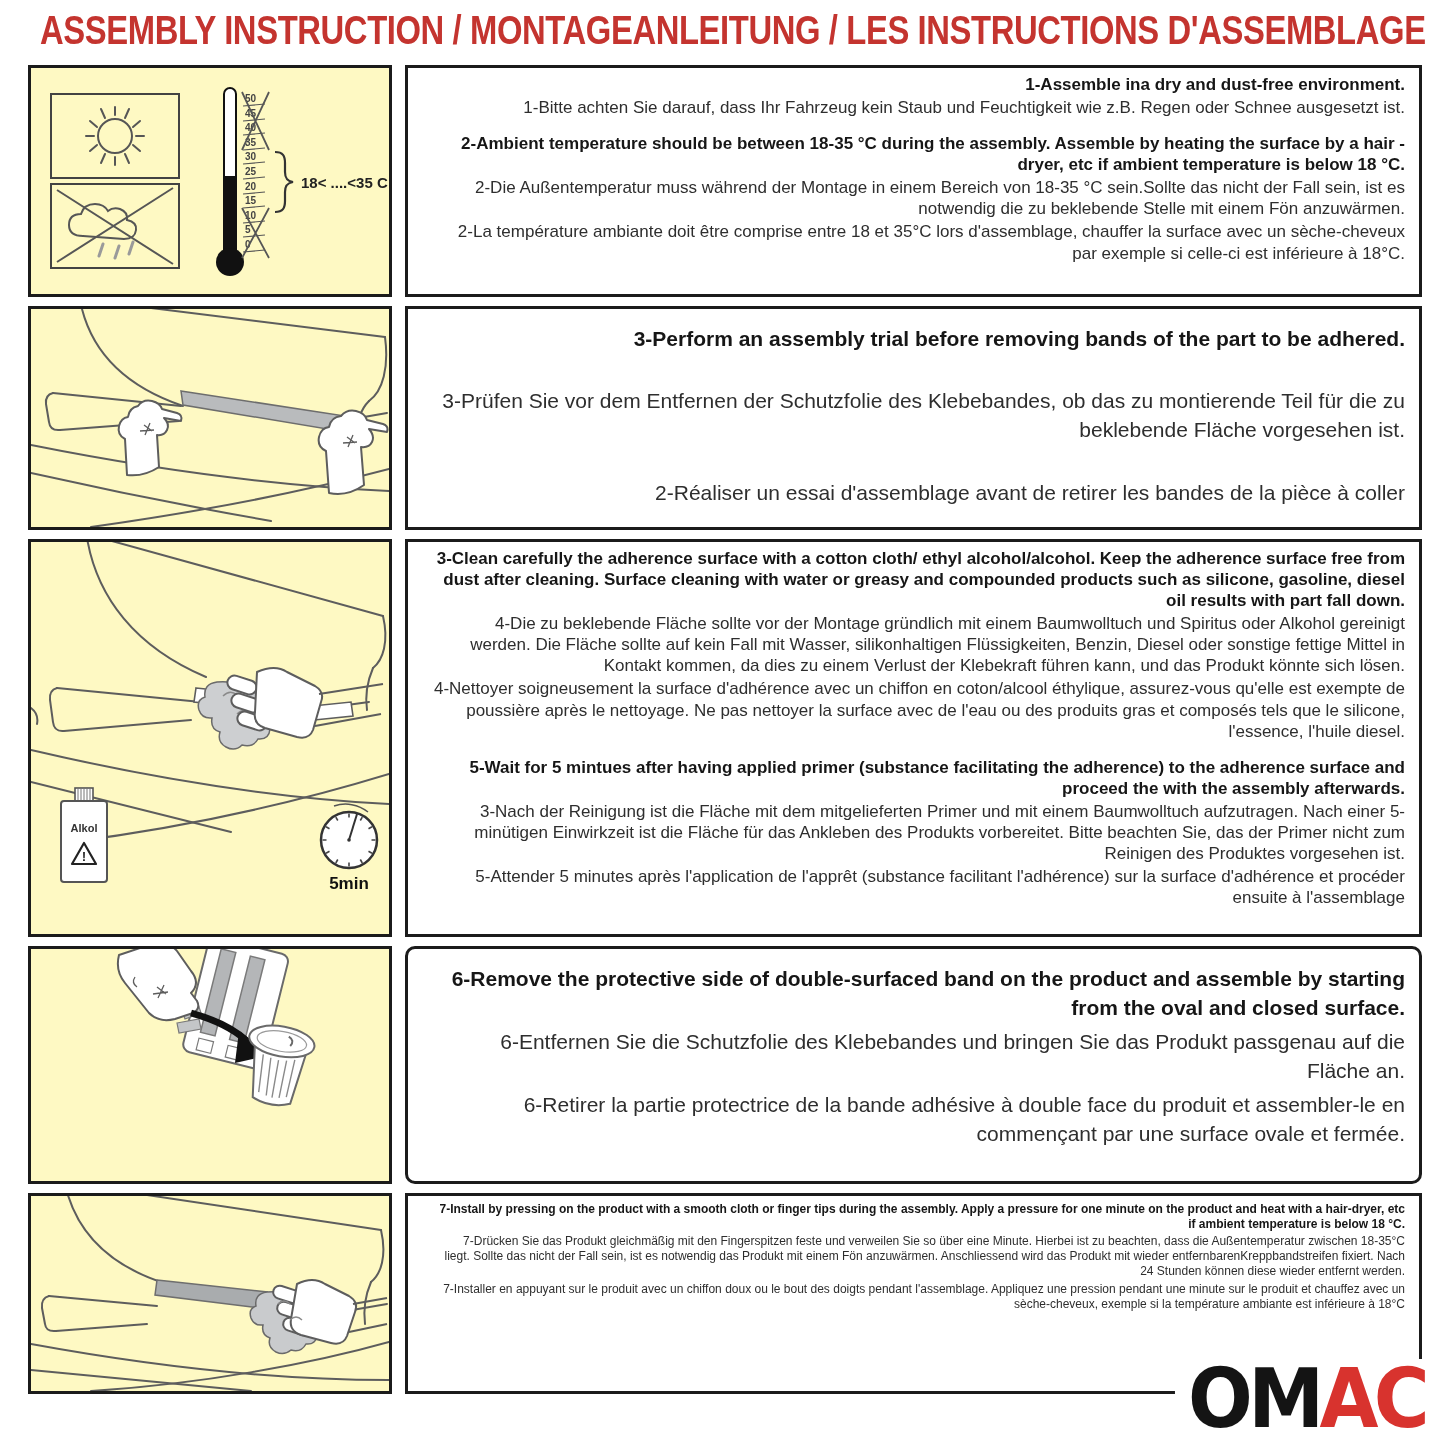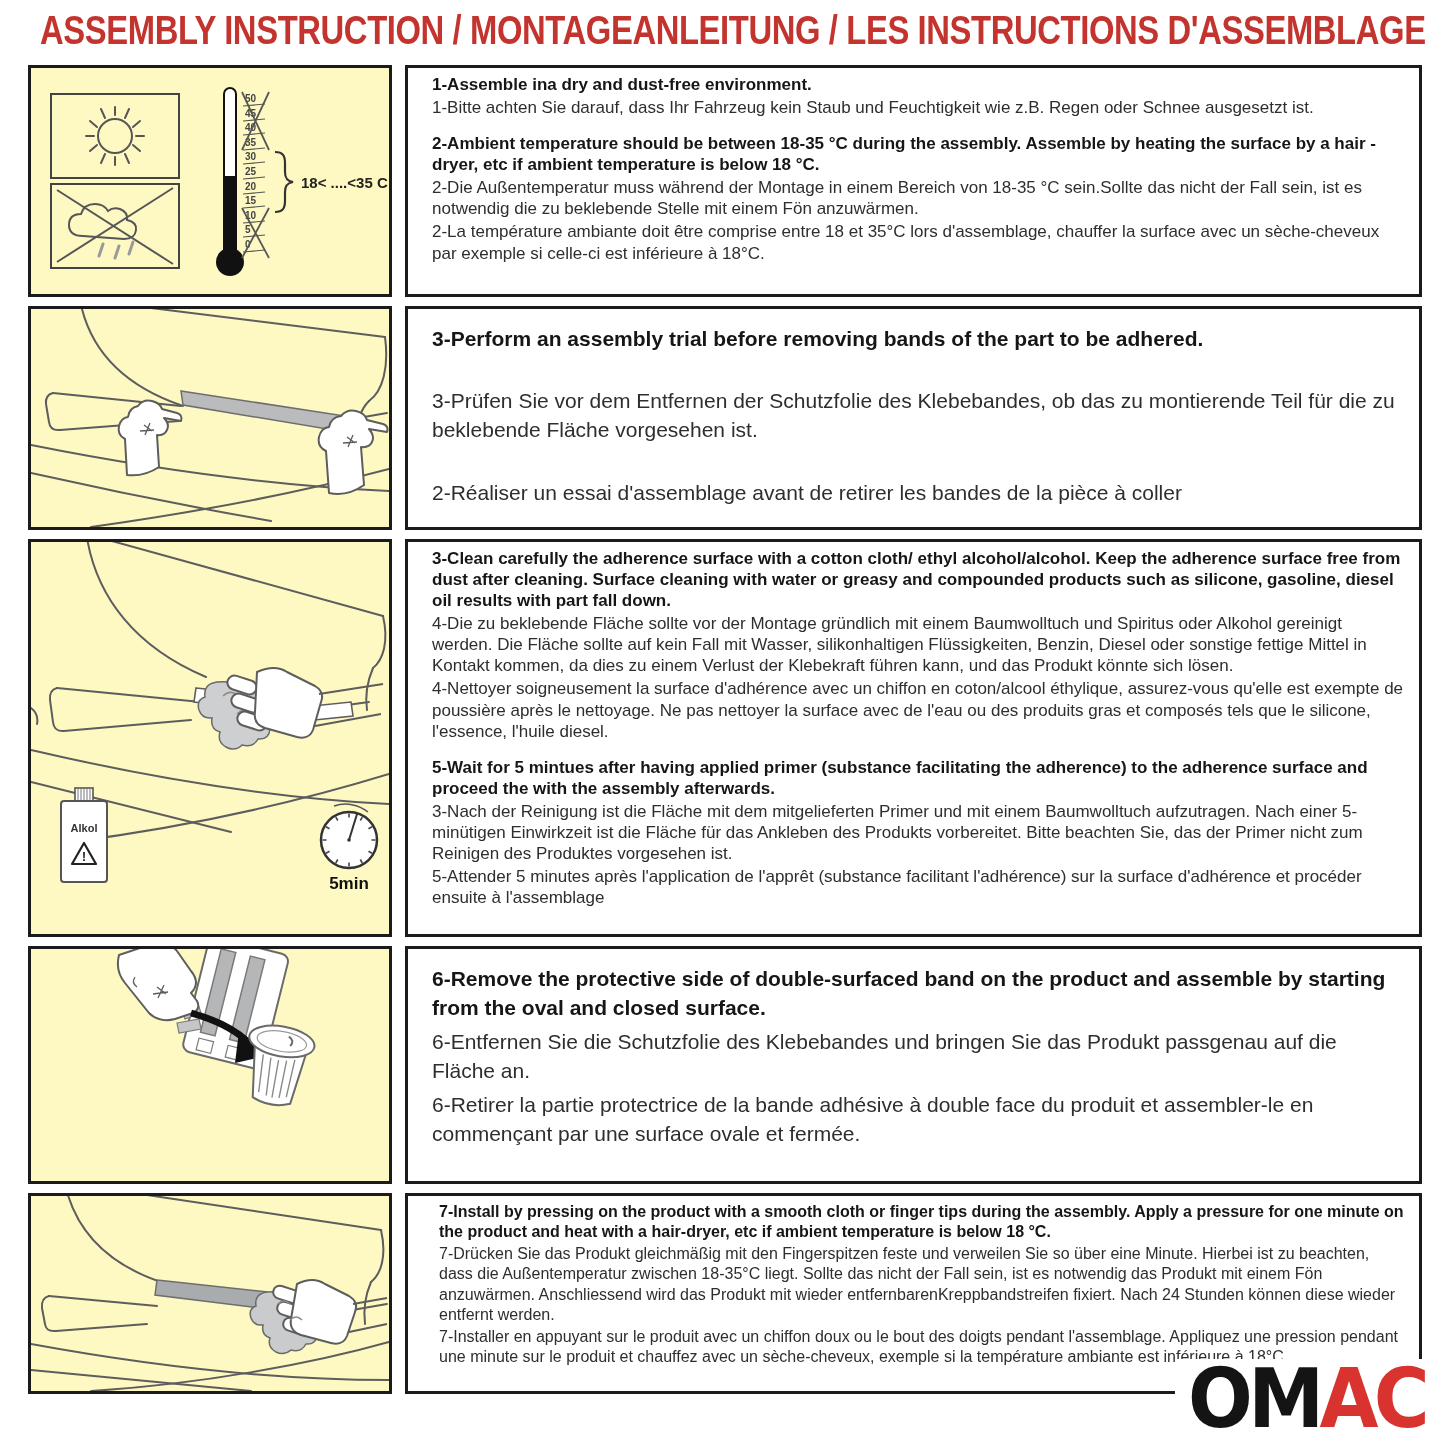--- a/index.html
+++ b/index.html
@@ -14,30 +14,31 @@
   }
   .sheet{position:absolute;left:28px;top:65px;width:1394px;}
   .row{display:flex;align-items:stretch;margin-bottom:9px;}
   .figbox{
     width:364px;min-width:364px;border:3px solid #1b1b1b;background:#fef9c3;box-sizing:border-box;
   }
   .figbox svg{display:block;width:100%;height:100%;}
   .textbox{
     flex:1;margin-left:13px;border:3px solid #1b1b1b;background:#fff;box-sizing:border-box;
     padding:6px 14px 4px 24px;
+    text-align:right;
   }
   .h232{height:232px;} .h224{height:224px;gap:28px;} .h398{height:398px;} .h238{height:238px;} .h201{height:201px;}
   .textbox p{margin:0 0 2px 0;}
   .size-m p{font-size:17px;line-height:1.24;}
   .size-l p{font-size:21px;line-height:1.36;margin-bottom:6px;}
-  .size-s p{font-size:16px;line-height:1.26;margin-left:7px;}
+  .size-s p{font-size:12px;line-height:1.26;margin-left:7px;}
   .gap{margin-top:15px !important;}
   .b{font-weight:bold;color:#161616;}
   .center-v{display:flex;flex-direction:column;justify-content:center;}
-  .pad-t{padding-top:16px;}
+  .pad-t{padding-top:16px;border-radius:10px;}
   .brand-logo{
     position:absolute;right:18px;bottom:10px;z-index:5;background:#ffffff;
     padding:4px 2px 0 14px;font-family:"DejaVu Sans", sans-serif;font-weight:bold;
     font-size:82px;line-height:0.88;letter-spacing:-5px;white-space:nowrap;
     transform:scaleX(0.93);transform-origin:right bottom;
   }
   .logo-black{color:#141414;}
   .logo-red{color:#d8332e;}
   svg text{font-family:"Liberation Sans", sans-serif;}
 </style>

